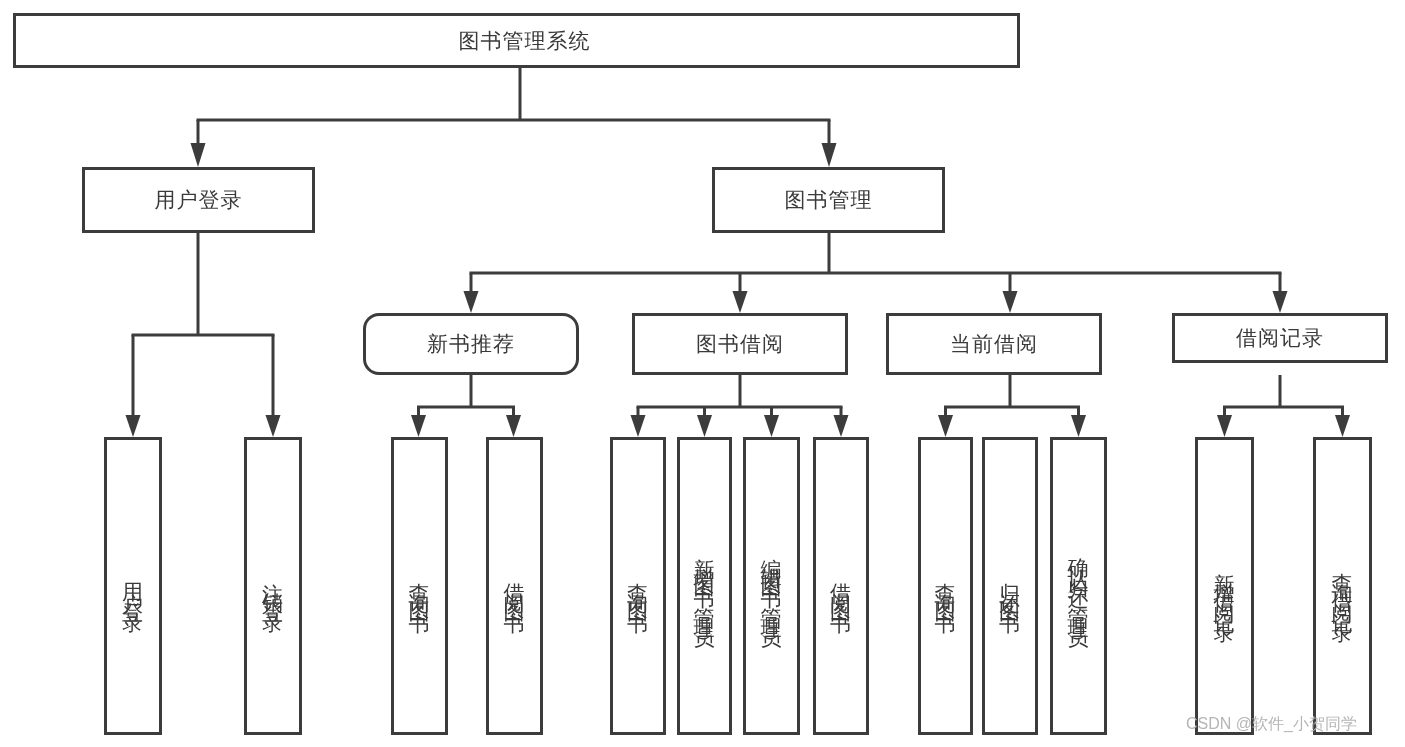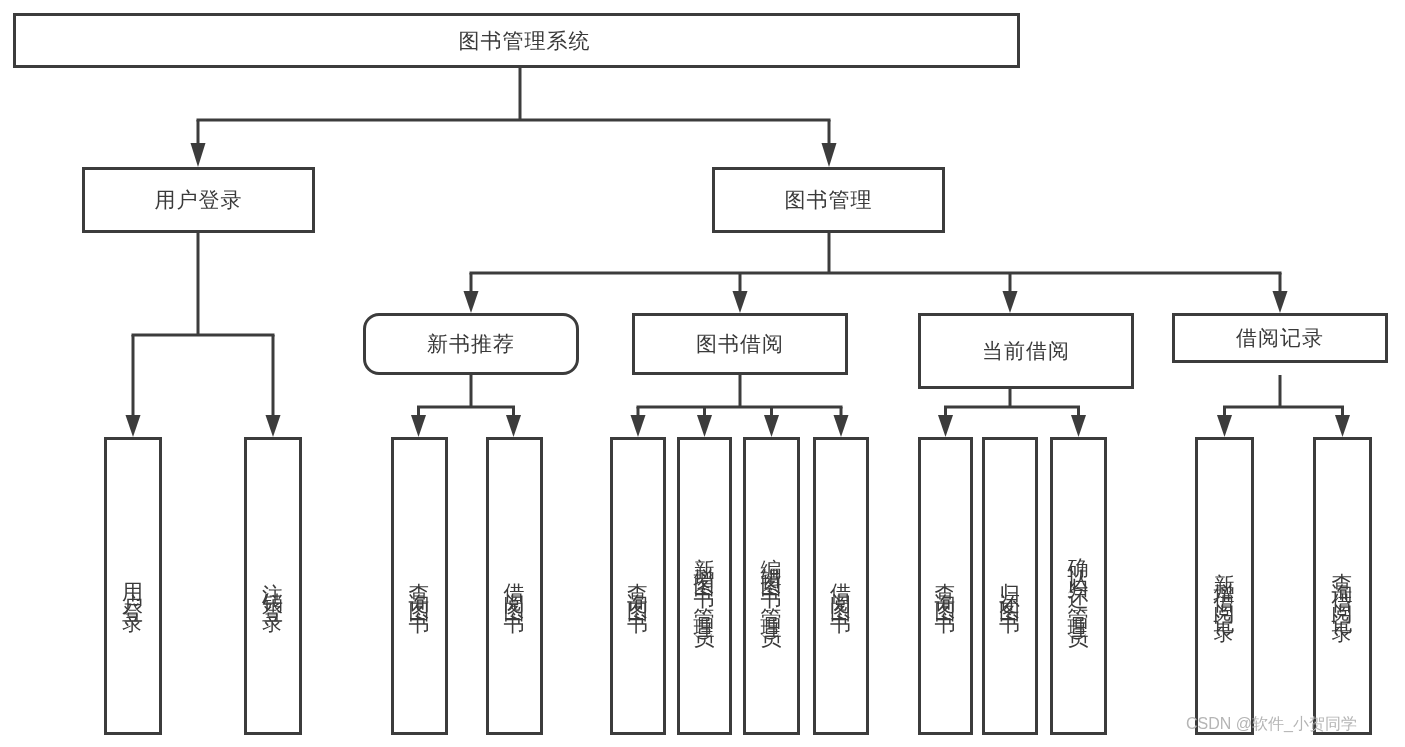--- a/index.html
+++ b/index.html
@@ -57,21 +57,21 @@
     white-space: nowrap;
   }
   
   .pos-root   { left: 13px;  top: 13px;  width: 1007px; height: 55px; padding-left: 16px; }
   
   .pos-l2-a   { left: 82px;  top: 167px; width: 233px; height: 66px; }
   .pos-l2-b   { left: 712px; top: 167px; width: 233px; height: 66px; }
   
   .pos-l3-a   { left: 363px;  top: 313px; width: 216px; height: 62px; border-radius: 16px; }
   .pos-l3-b   { left: 632px;  top: 313px; width: 216px; height: 62px; }
-  .pos-l3-c   { left: 918px;  top: 313px; width: 216px; height: 76px; }
+  .pos-l3-c   { left: 886px;  top: 313px; width: 216px; height: 62px; }
   .pos-l3-d   { left: 1172px; top: 313px; width: 216px; height: 50px; }
   
   .pos-g1-1 { left: 104px;  width: 58px; }
   .pos-g1-2 { left: 244px;  width: 58px; }
   .pos-g2-1 { left: 391px;  width: 57px; }
   .pos-g2-2 { left: 486px;  width: 57px; }
   .pos-g3-1 { left: 610px;  width: 56px; }
   .pos-g3-2 { left: 677px;  width: 55px; }
   .pos-g3-3 { left: 743px;  width: 57px; }
   .pos-g3-4 { left: 813px;  width: 56px; }

